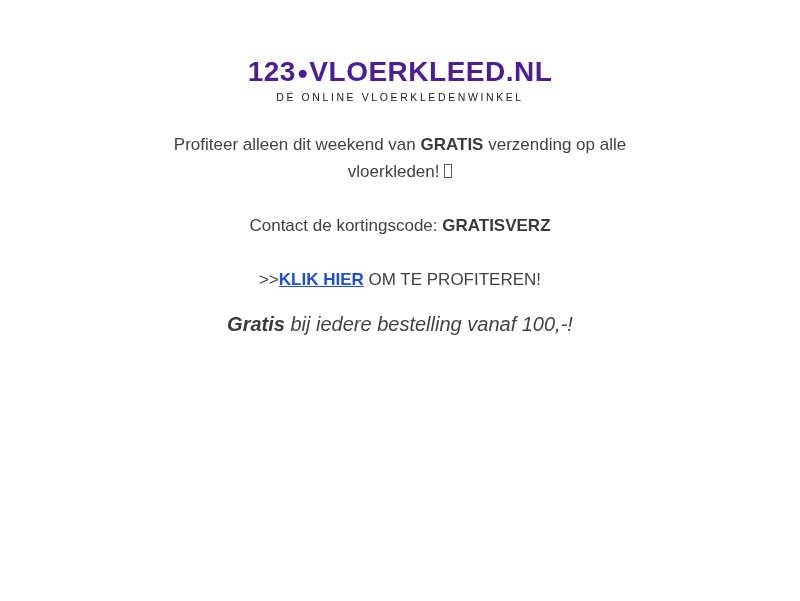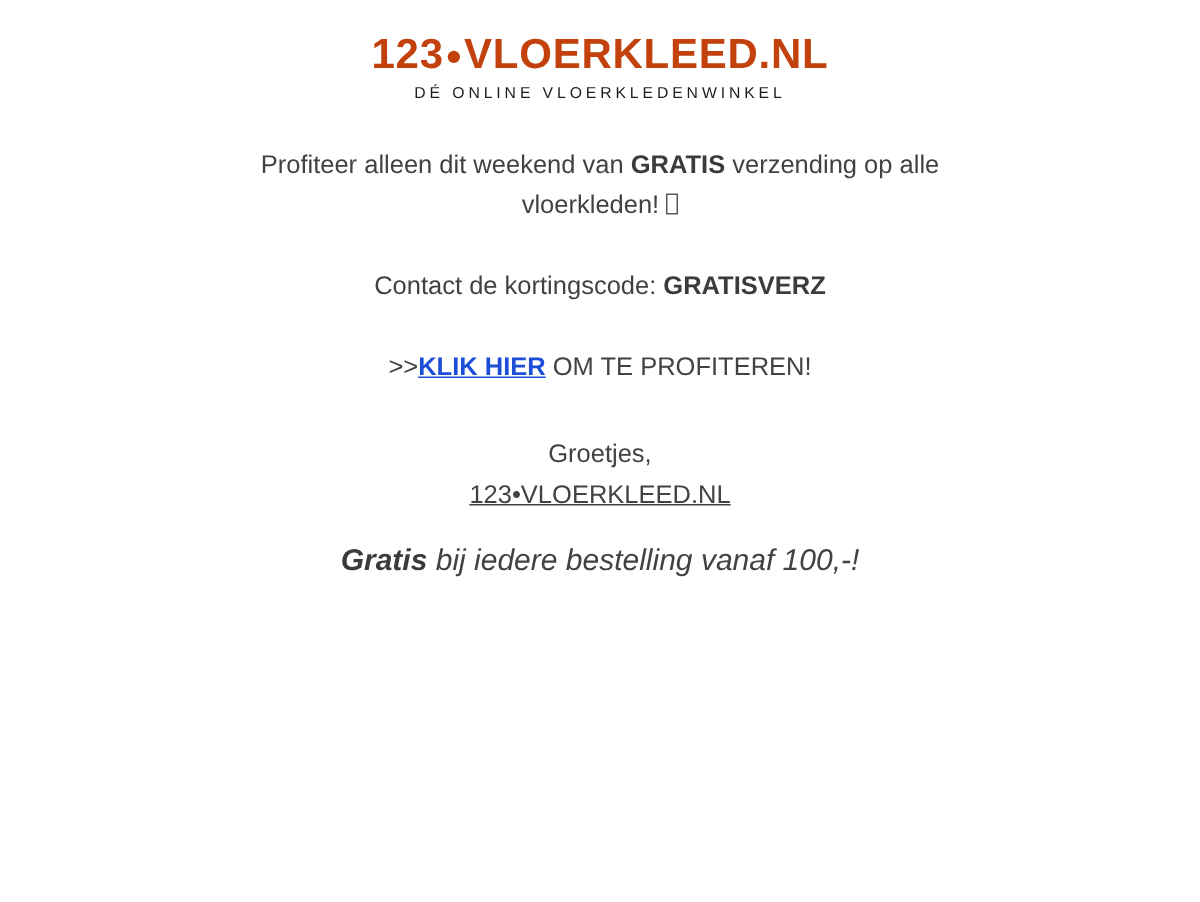--- a/index.html
+++ b/index.html
@@ -16,26 +16,27 @@
     width: 600px;
     margin: 0 auto;
     padding: 20px 40px 0;
     text-align: center;
   }
 
   
   .logo {
     font-size: 28px;
     font-weight: bold;
-    color: #c2410c;
+    color: #4c1d95;
     letter-spacing: 0.5px;
     line-height: 32px;
     text-decoration: none;
     display: inline-block;
     cursor: pointer;
+    margin-top: 36px;
   }
   .logo-dot {
     font-size: 19px;
     vertical-align: 2px;
     letter-spacing: 0;
     padding: 0 1px;
   }
   .tagline {
     font-size: 10.5px;
     letter-spacing: 2.6px;
@@ -125,18 +126,17 @@
     <div class="tagline">DÉ ONLINE VLOERKLEDENWINKEL</div>
   </header>
 
 
   <p class="para"><span>Profiteer alleen dit weekend van </span><strong>GRATIS</strong><span> verzending op alle vloerkleden! </span><span class="tofu"></span></p>
 
   <p class="para"><span>Contact de kortingscode: </span><strong>GRATISVERZ</strong></p>
 
   <p class="para"><span>&gt;&gt;</span><a class="cta-link">KLIK HIER</a><span> OM TE PROFITEREN!</span></p>
 
-  <p class="para closing"><span>Groetjes,</span><br><a class="signature-link">123•VLOERKLEED.NL</a></p>
 
   <p class="para note"><strong>Gratis</strong><span> bij iedere bestelling vanaf 100,-!</span></p>
 
 
 </div>
 
 </body></html>

